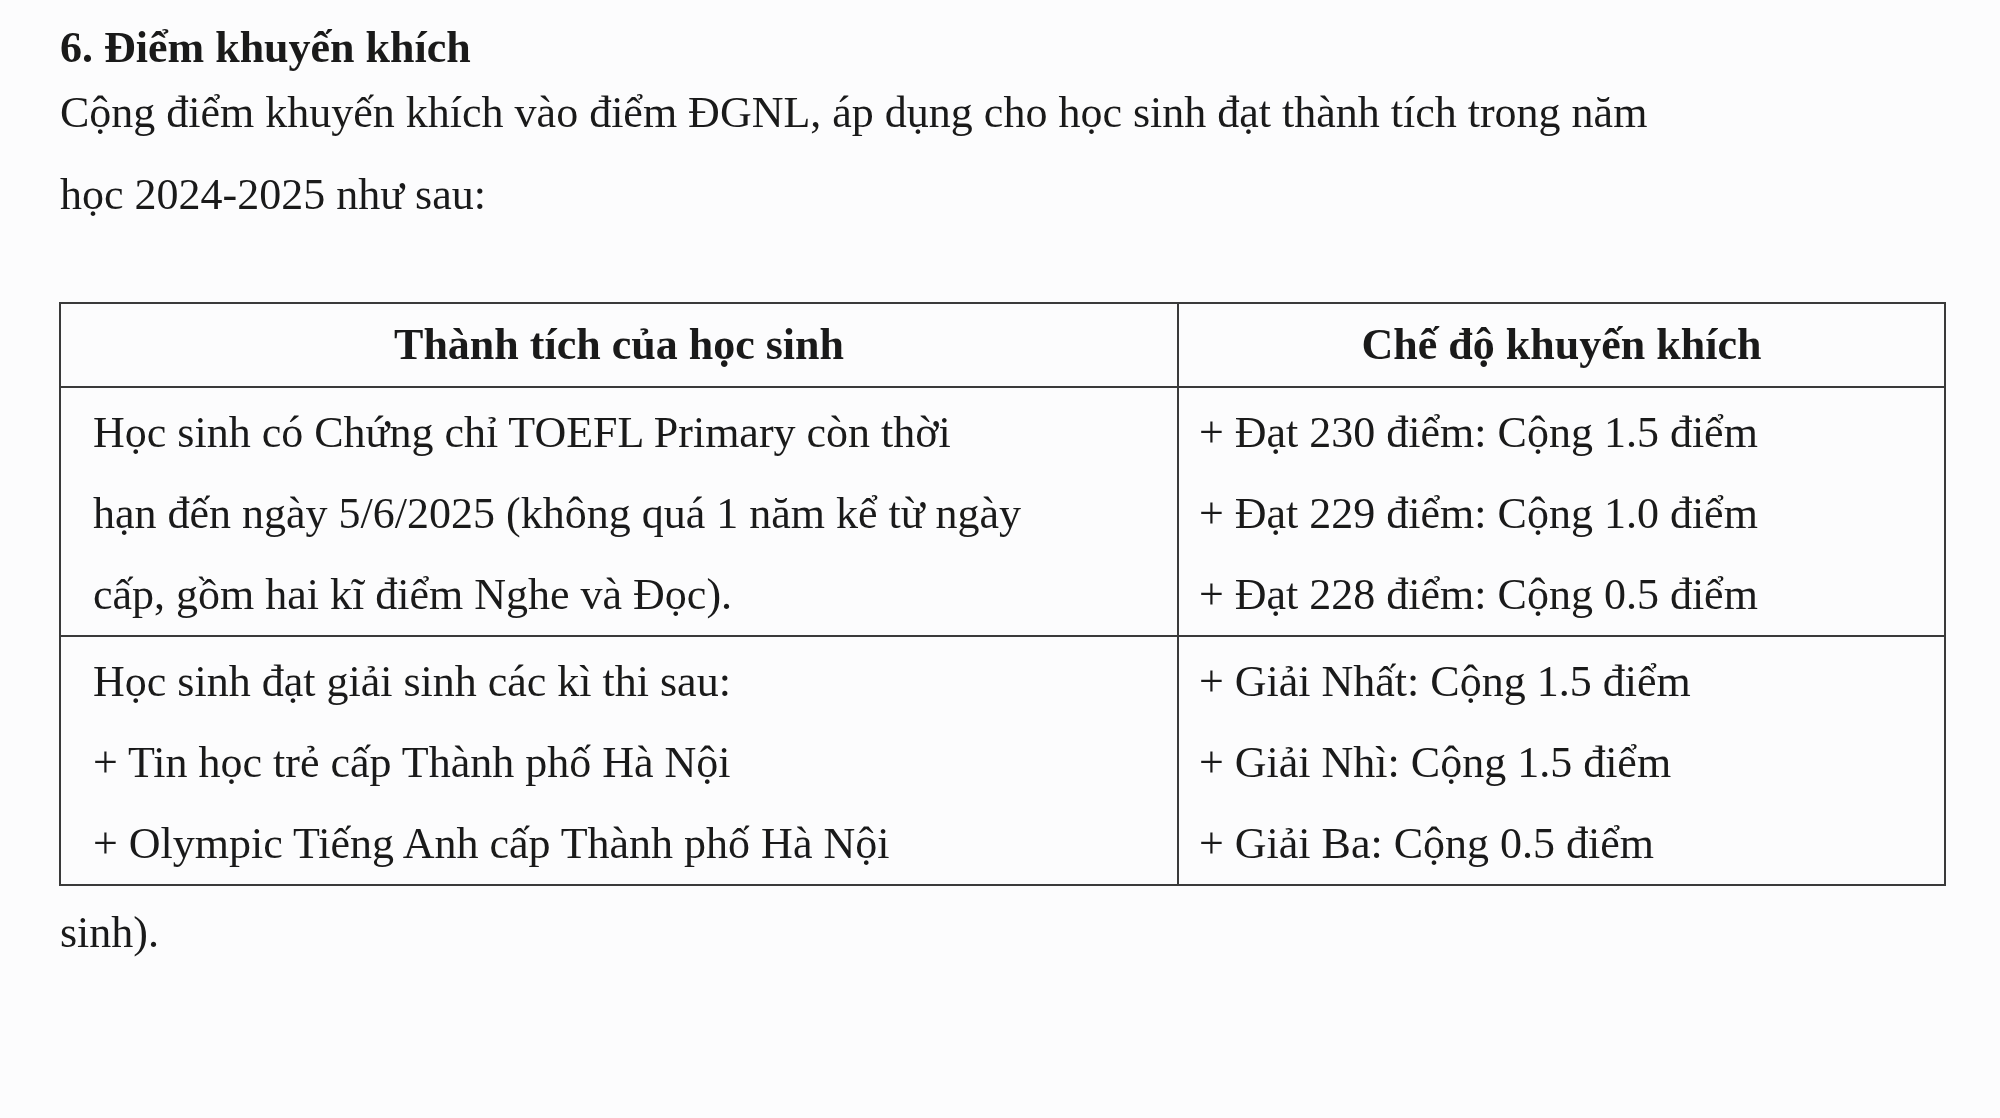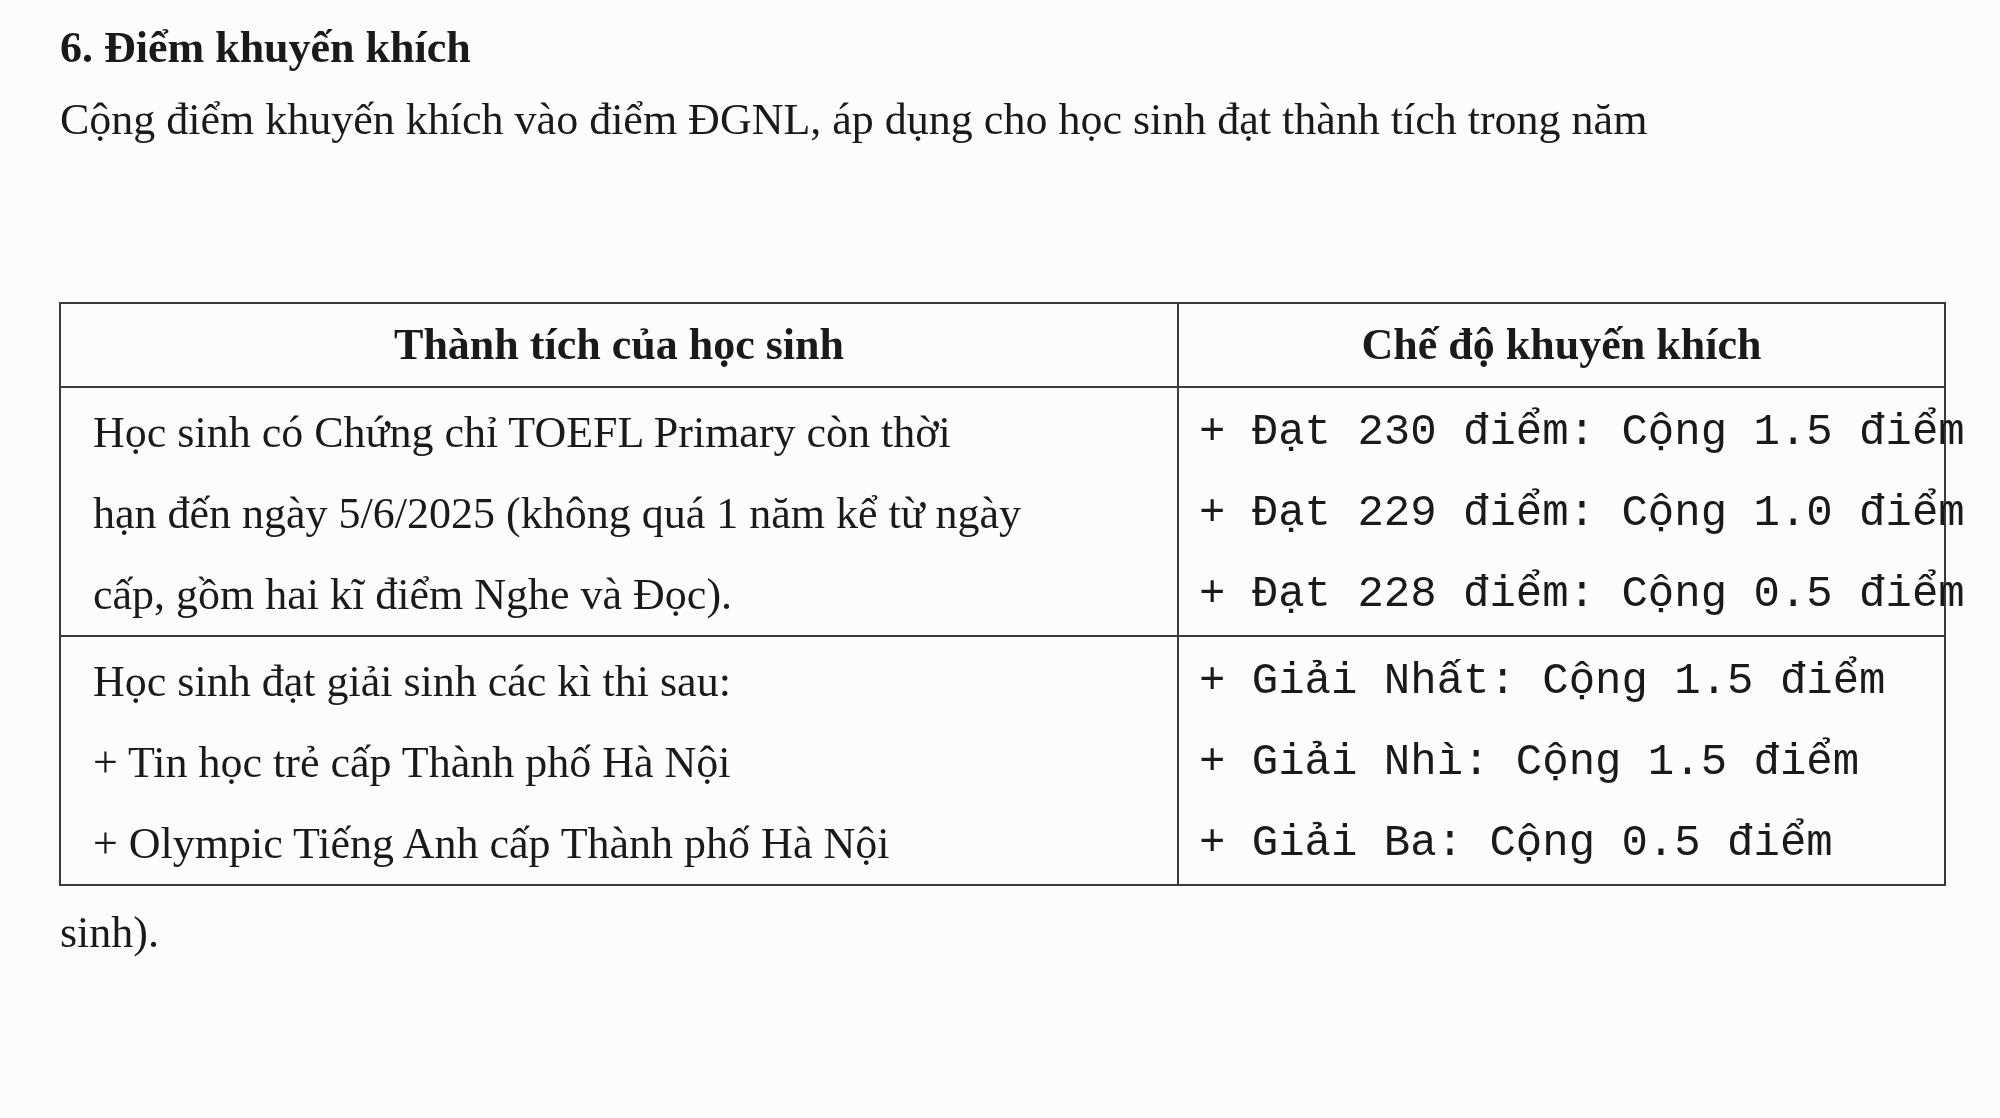--- a/index.html
+++ b/index.html
@@ -29,21 +29,21 @@
       line-height: 60px;
       white-space: nowrap;
     }
     .para {
       position: absolute;
       left: 60px;
       font-size: 44px;
       line-height: 82px;
       white-space: nowrap;
     }
-    .intro { top: 79px; }
+    .intro { top: 72px; }
     .footer { top: 892px; }
     .line { display: block; height: 82px; }
     .bold { font-weight: bold; }
 
     table.rewards {
       position: absolute;
       left: 59px;
       top: 302px;
       width: 1885px;
       border-collapse: collapse;
@@ -64,38 +64,39 @@
       font-weight: bold;
       text-align: center;
       vertical-align: middle;
       line-height: 82px;
     }
     .cell-lines {
       padding-left: 32px;
       padding-top: 4px;
       padding-bottom: 0;
     }
-    .cell-lines.right { padding-left: 20px; font-family: Liberation Mono, monospace; }
+    .cell-lines.right { padding-left: 20px; }
     .cell-line {
       display: block;
       font-size: 44px;
       line-height: 81px;
       height: 81px;
       white-space: nowrap;
     }
   </style>
 </head>
 <body>
 
 <div class="page">
 
   <div class="heading">6. Điểm khuyến khích</div>
 
   <div class="para intro">
     <span class="line">Cộng điểm khuyến khích vào điểm ĐGNL, áp dụng cho học sinh đạt thành tích trong năm</span>
+    <span class="line">học 2024-2025 như sau:</span>
   </div>
 
   <table class="rewards">
     <colgroup>
       <col class="c1">
       <col class="c2">
     </colgroup>
     <thead>
       <tr>
         <th>Thành tích của học sinh</th>

